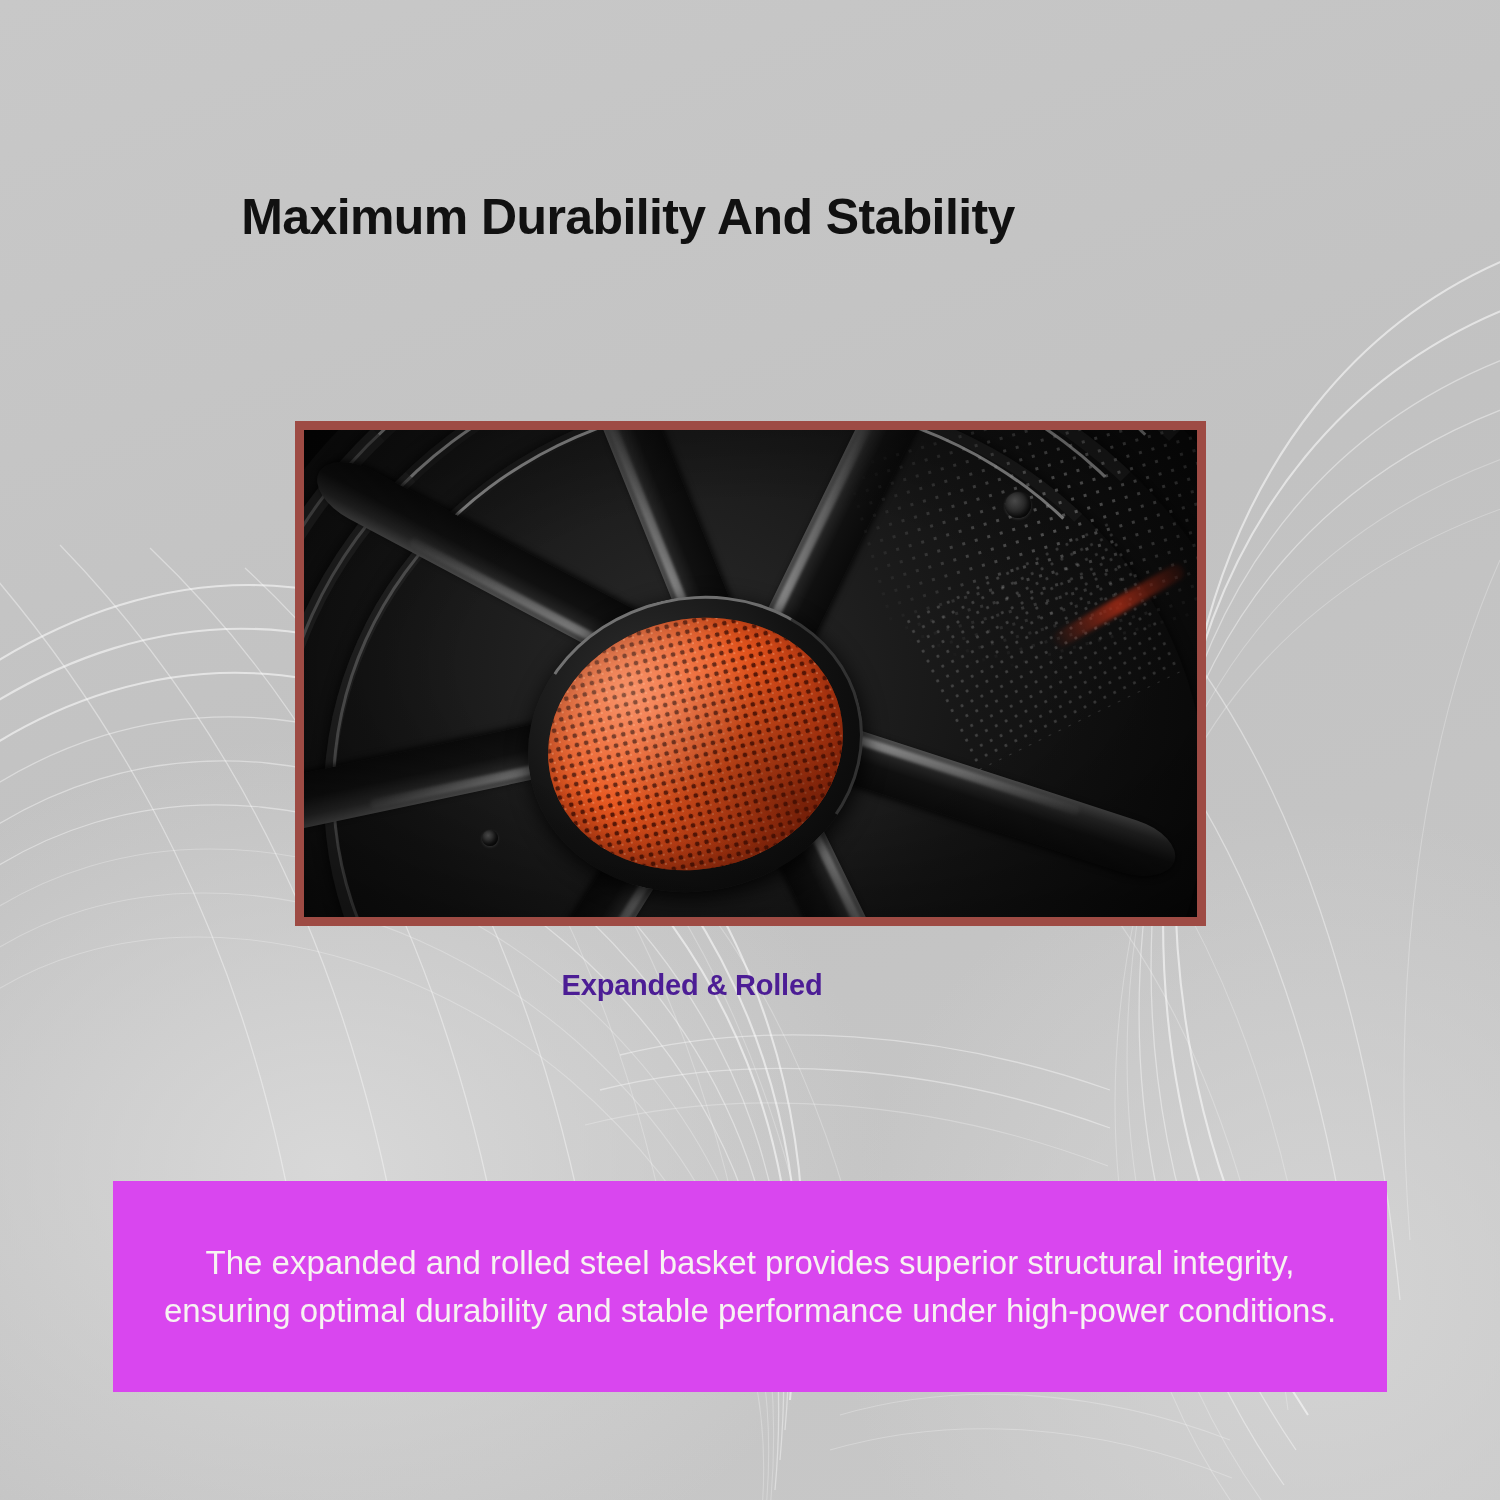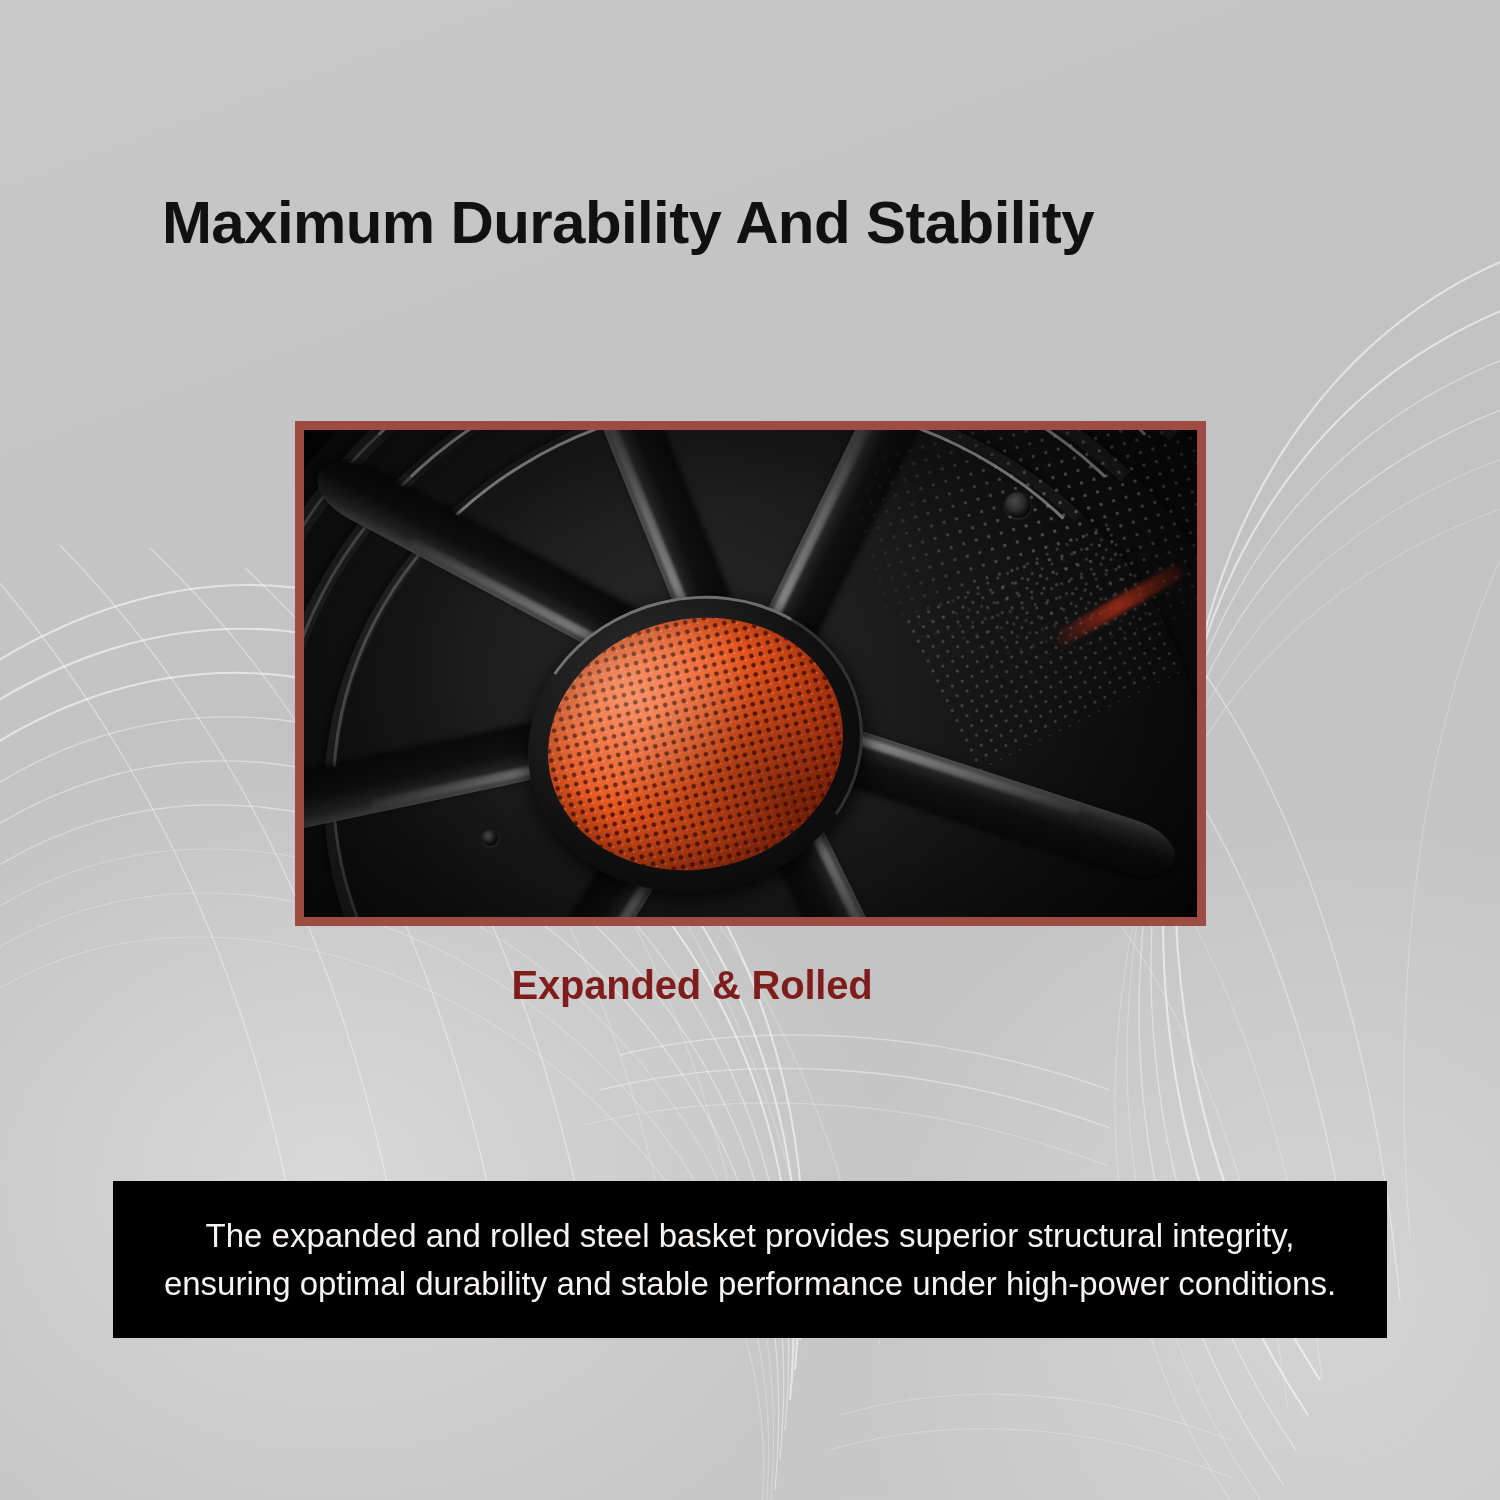--- a/index.html
+++ b/index.html
@@ -40,21 +40,21 @@
   .mesh-line.thin { stroke-width: 1.3; opacity: 0.4; }
   .mesh-line.faint { stroke-width: 1.1; opacity: 0.26; }
 
   
   .title {
     position: absolute;
     left: 0;
     top: 150px;
     width: 1256px;
     text-align: center;
-    font-size: 60px;
+    font-size: 50px;
     line-height: 66px;
     font-weight: 700;
     letter-spacing: -0.6px;
     color: #111111;
     white-space: nowrap;
   }
 
   
   .photo-frame {
     position: absolute;
@@ -247,35 +247,35 @@
     pointer-events: none;
   }
 
   
   .caption {
     position: absolute;
     left: 0;
     top: 966px;
     width: 1384px;
     text-align: center;
-    font-size: 40px;
+    font-size: 29px;
     line-height: 39px;
     font-weight: 700;
-    color: #7f1d1d;
+    color: #4c1d95;
     letter-spacing: -0.2px;
   }
 
   
   .banner {
     position: absolute;
     left: 113px;
     top: 1181px;
     width: 1274px;
-    height: 157px;
-    background: #000000;
+    height: 211px;
+    background: #d946ef;
     display: flex;
     align-items: center;
     justify-content: center;
   }
   .banner-text {
     color: #f7f3f1;
     font-size: 33px;
     line-height: 48px;
     text-align: center;
     font-weight: 400;

